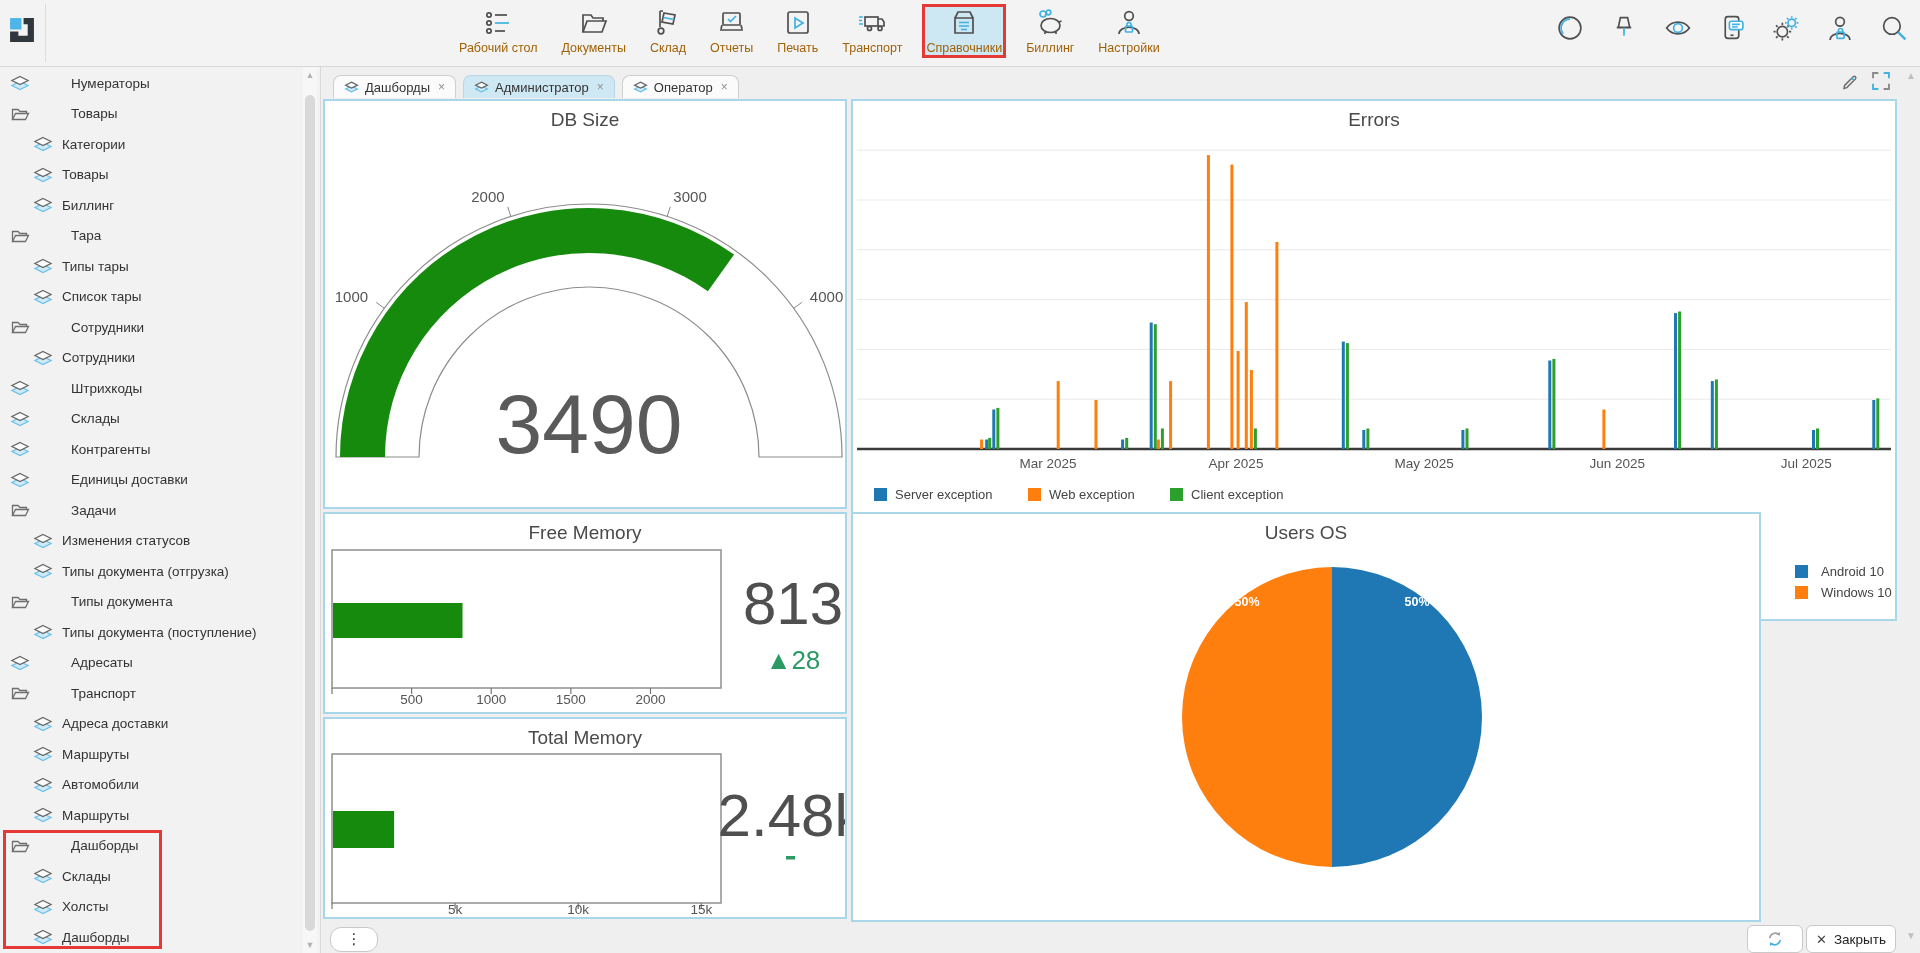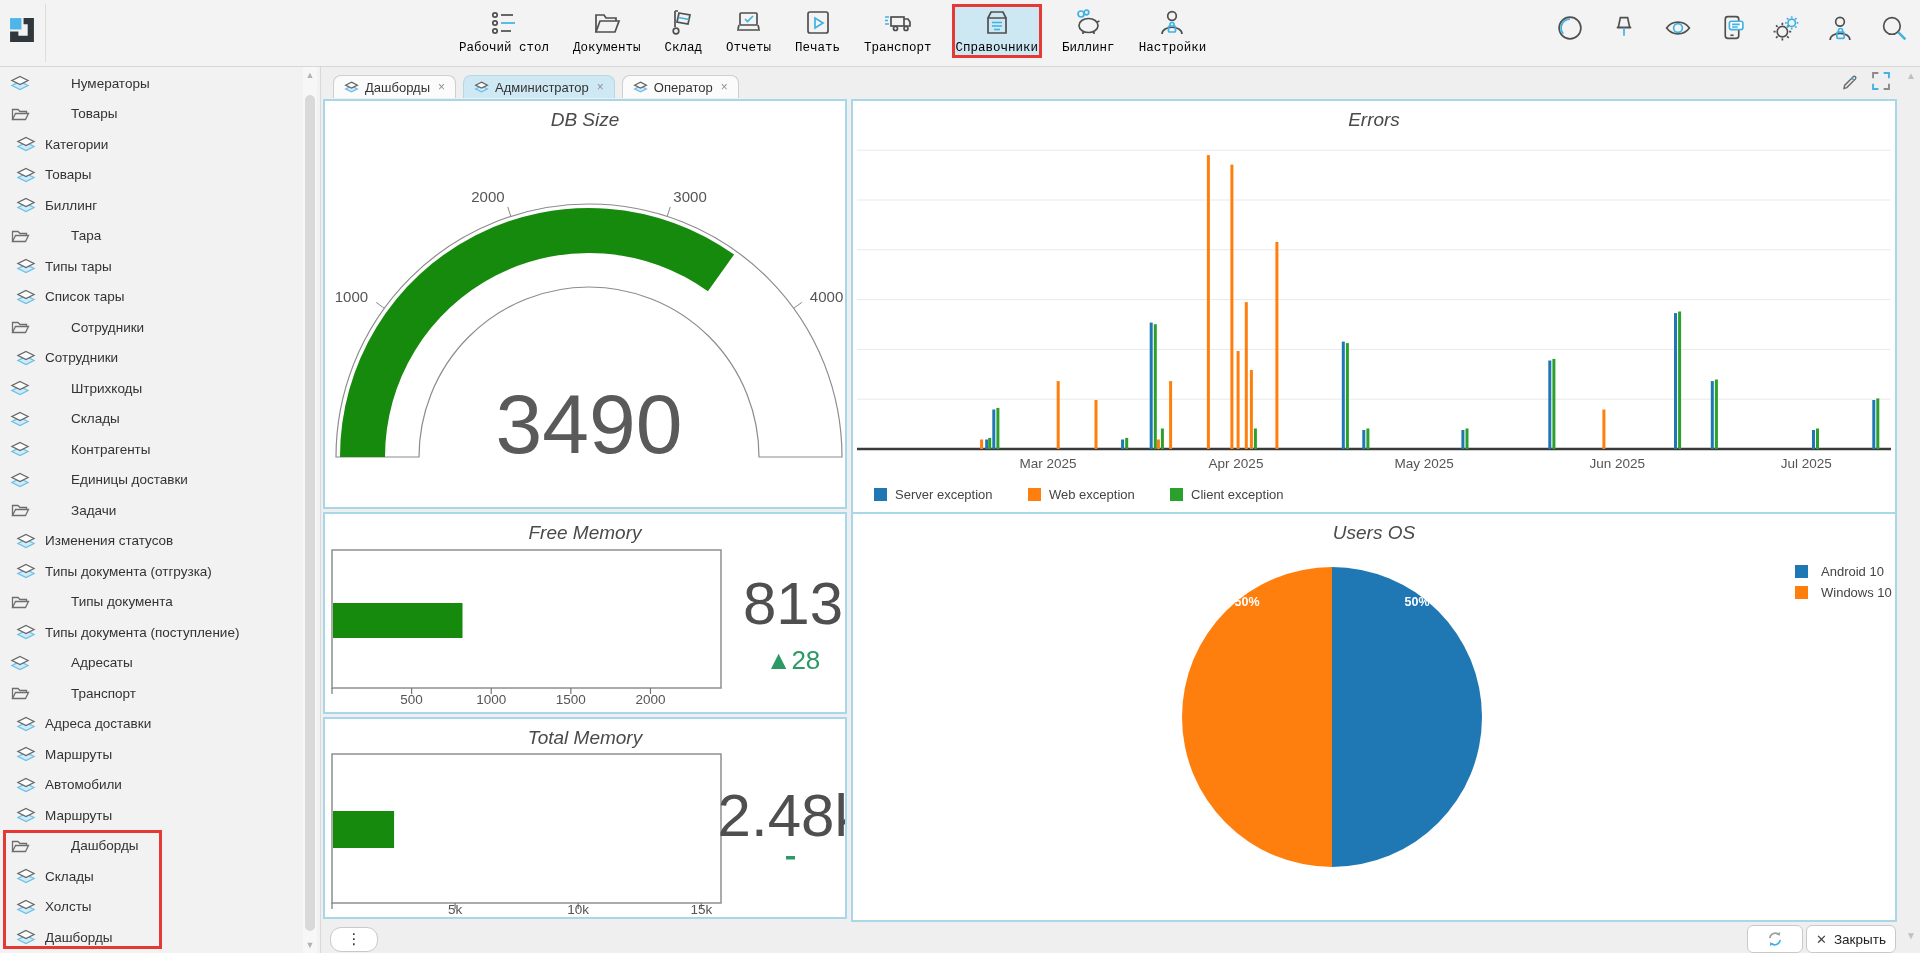--- a/index.html
+++ b/index.html
@@ -12,50 +12,50 @@
   }
   svg{font-family:inherit;display:block;}
 
   
   .header{position:absolute;left:0;top:0;width:1920px;height:66px;background:#f3f3f3;border-bottom:1px solid #d7d7d7;}
   .logo{position:absolute;left:8px;top:16px;width:28px;height:28px;}
   .logo-divider{position:absolute;left:45px;top:4px;width:1px;height:58px;background:#dcdcdc;}
   .nav{position:absolute;left:455px;top:4px;display:flex;gap:16px;align-items:flex-start;}
   .nav-item{display:flex;flex-direction:column;align-items:center;gap:2px;padding:3px 4px;cursor:pointer;}
   .nav-item .nav-ico{height:32px;display:flex;align-items:center;justify-content:center;}
-  .nav-lbl{font-size:12.5px;color:#000000;white-space:nowrap;font-family:Liberation Mono, monospace;}
+  .nav-lbl{font-size:12.5px;color:#a16207;white-space:nowrap;}
   .nav-item.hl{background:#cde7f3;border:3px solid #e53935;padding:0 1px;justify-content:center;}
   .right-icons{position:absolute;right:12px;top:14px;display:flex;gap:26px;align-items:center;}
   .ricon{width:28px;height:28px;cursor:pointer;}
 
   
   .sidebar{position:absolute;left:0;top:67px;width:320px;height:886px;background:#f2f2f2;}
   .sidebar-divider{position:absolute;left:320px;top:67px;width:1px;height:886px;background:#d9d9d9;}
   .tree{position:absolute;left:0;top:1px;width:300px;}
   .tree-row{height:30.5px;display:flex;align-items:center;font-size:13.5px;color:#333;cursor:pointer;white-space:nowrap;}
   .tree-row .ti{display:inline-flex;width:22px;justify-content:center;margin-right:8px;}
   .tree-row.lv0{padding-left:9px;gap:32px;}
-  .tree-row.lv1{padding-left:15px;}
+  .tree-row.lv1{padding-left:32px;}
   .red-box{position:absolute;left:3px;top:763px;width:159px;height:119px;border:3px solid #e53935;pointer-events:none;box-sizing:border-box;}
   .sb-scroll{position:absolute;left:303px;top:0;width:14px;height:886px;background:#f7f7f7;}
   .sb-arrow{position:absolute;left:1px;width:12px;height:10px;color:#b3b3b3;font-size:9px;line-height:10px;text-align:center;cursor:pointer;}
   .sb-thumb{position:absolute;left:2px;top:28px;width:10px;height:836px;background:#d9d9d9;border-radius:5px;cursor:pointer;}
 
   
   .tabbar{position:absolute;left:333px;top:75px;display:flex;gap:7px;}
   .tab{height:22px;display:flex;align-items:center;gap:6px;padding:0 10px;background:#fbfbfb;
        border:1px solid #cfcfcf;border-bottom:none;border-radius:8px 8px 0 0;font-size:13px;color:#333;cursor:pointer;}
   .tab.active{background:#cfe9f4;border-color:#b9d6e4;}
   .tab .tclose{color:#909090;font-size:12px;margin-left:2px;cursor:pointer;}
   .tab-actions{position:absolute;left:1840px;top:72px;display:flex;gap:12px;align-items:center;}
   .tab-actions .ta{width:20px;height:20px;cursor:pointer;}
 
   
   .panel{position:absolute;background:#ffffff;border:2px solid #a9d7ea;box-sizing:border-box;}
-  .panel-title{position:absolute;left:0;top:8px;width:100%;text-align:center;font-size:19px;color:#4a4a4a;pointer-events:none;font-style:italic;}
+  .panel-title{position:absolute;left:0;top:8px;width:100%;text-align:center;font-size:19px;color:#4a4a4a;pointer-events:none;}
   .chart{position:absolute;left:0;top:0;}
 
   
   .kebab-btn{position:absolute;left:330px;top:927px;width:46px;height:23px;background:#fff;border:1px solid #c9c9c9;
      border-radius:11px;font-size:15px;color:#333;text-align:center;line-height:21px;cursor:pointer;}
   .refresh-btn{position:absolute;left:1747px;top:925px;width:54px;height:26px;background:#fff;border:1px solid #c9c9c9;
      border-radius:6px;display:flex;align-items:center;justify-content:center;cursor:pointer;}
   .close-btn{position:absolute;left:1806px;top:925px;width:88px;height:26px;background:#fff;border:1px solid #c9c9c9;
      border-radius:6px;display:flex;align-items:center;justify-content:center;gap:7px;font-size:13.5px;color:#222;cursor:pointer;}
   .close-btn .x{color:#444;font-size:13px;}
@@ -657,21 +657,21 @@
       <text x="130.10126582278482" y="195" text-anchor="middle" font-size="13.5" fill="#555">5k</text>
       <line x1="253.20253164556965" y1="184" x2="253.20253164556965" y2="190" stroke="#777" stroke-width="1.2"></line>
       <text x="253.20253164556965" y="195" text-anchor="middle" font-size="13.5" fill="#555">10k</text>
       <line x1="376.3037974683544" y1="184" x2="376.3037974683544" y2="190" stroke="#777" stroke-width="1.2"></line>
       <text x="376.3037974683544" y="195" text-anchor="middle" font-size="13.5" fill="#555">15k</text>
       <text x="466" y="117" text-anchor="middle" font-size="60" fill="#4f4f4f">2.48k</text>
       <rect x="461" y="137" width="9" height="3.5" fill="#2c9a64"></rect>
     </svg>
 </div>
 
-<div class="panel" style="left:851px;top:512px;width:1046px;height:410px">
+<div class="panel" style="left:851px;top:512px;width:910px;height:410px">
   <div class="panel-title">Users OS</div>
   <svg class="chart" id="svg-pie" width="1042" height="406">
       <path d="M 479,53 A 150,150 0 0 1 479,353 L 479,203 Z" fill="#1f77b4"></path>
       <path d="M 479,353 A 150,150 0 0 1 479,53 L 479,203 Z" fill="#ff7f0e"></path>
       <text x="564" y="92" text-anchor="middle" font-size="12.5" font-weight="bold" fill="#fff">50%</text>
       <text x="394" y="92" text-anchor="middle" font-size="12.5" font-weight="bold" fill="#fff">50%</text>
       <rect x="942" y="51" width="13" height="13" fill="#1f77b4"></rect>
       <text x="968" y="62" font-size="13" fill="#444">Android 10</text>
       <rect x="942" y="72" width="13" height="13" fill="#ff7f0e"></rect>
       <text x="968" y="83" font-size="13" fill="#444">Windows 10</text>

